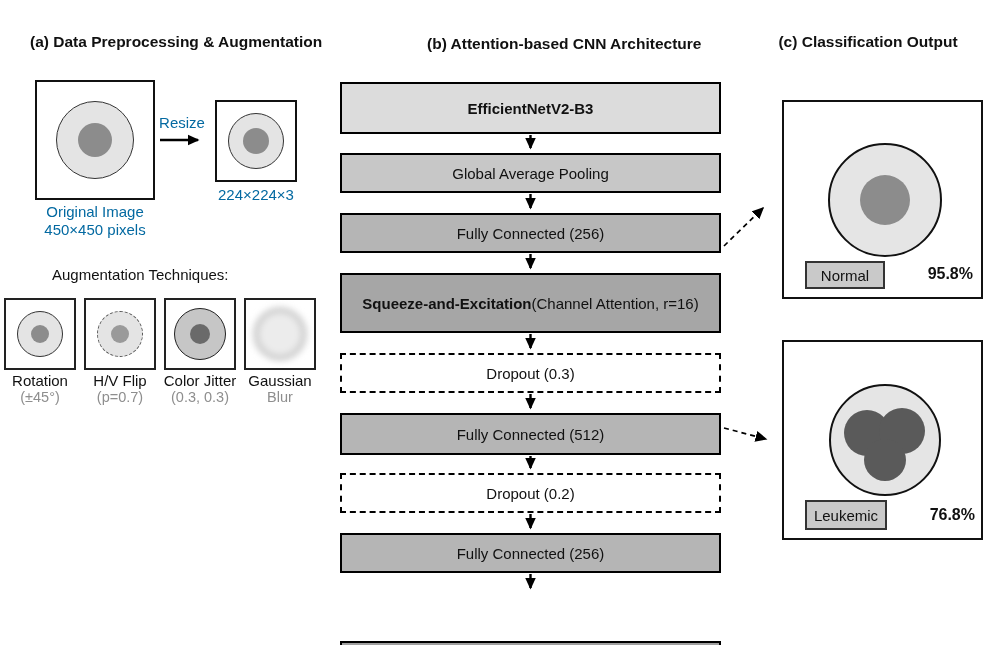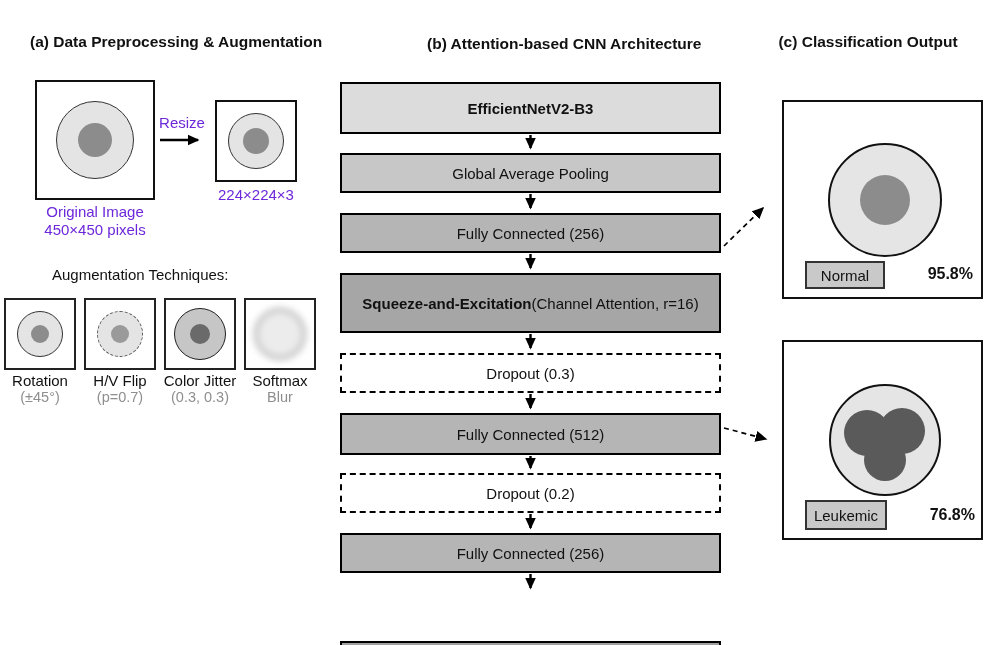--- a/index.html
+++ b/index.html
@@ -9,21 +9,21 @@
     overflow:hidden;
   }
   .abs{position:absolute;}
   .panel-title{font-weight:bold;font-size:15.5px;white-space:nowrap;}
   
   .img-box{border:2px solid #111;background:#fff;box-sizing:border-box;
     display:flex;align-items:center;justify-content:center;}
   .cell-outer{border-radius:50%;background:#e4e4e4;border:1.5px solid #333;
     display:flex;align-items:center;justify-content:center;box-sizing:border-box;}
   .cell-nucleus{border-radius:50%;background:#8c8c8c;}
-  .caption{font-size:15px;text-align:center;line-height:18px;color:#6d28d9;}
+  .caption{font-size:15px;text-align:center;line-height:18px;color:#0369a1;}
   .aug-box{border:2px solid #222;background:#fff;box-sizing:border-box;
     display:flex;align-items:center;justify-content:center;}
   .aug-label{font-size:15px;text-align:center;line-height:17px;}
   .aug-param{font-size:14.5px;color:#8e8e8e;text-align:center;line-height:17px;}
   .dashed-cell{border-style:dashed;border-color:#555;}
   .blur-cell{border-radius:50%;background:#ececec;border:6px solid #cfcfcf;
     filter:blur(3px);box-sizing:border-box;}
   
   .layer{left:340px;width:381px;border:2px solid #000;box-sizing:border-box;
     display:flex;flex-direction:row;align-items:center;justify-content:center;
@@ -99,21 +99,21 @@
   </div>
   <div class="abs" style="left:75px;top:372px;width:90px;">
     <div class="aug-label">H/V Flip</div>
     <div class="aug-param">(p=0.7)</div>
   </div>
   <div class="abs" style="left:153px;top:372px;width:94px;">
     <div class="aug-label">Color Jitter</div>
     <div class="aug-param">(0.3, 0.3)</div>
   </div>
   <div class="abs" style="left:235px;top:372px;width:90px;">
-    <div class="aug-label">Softmax</div>
+    <div class="aug-label">Gaussian</div>
     <div class="aug-param">Blur</div>
   </div>
 
   <div class="abs panel-title" style="left:427px;top:35px;">(b) Attention-based CNN Architecture</div>
 
   <div class="layer l1">
     <span class="bold">EfficientNetV2-B3</span>
   </div>
   <div class="layer l2">
     <span>Global Average Pooling</span>

